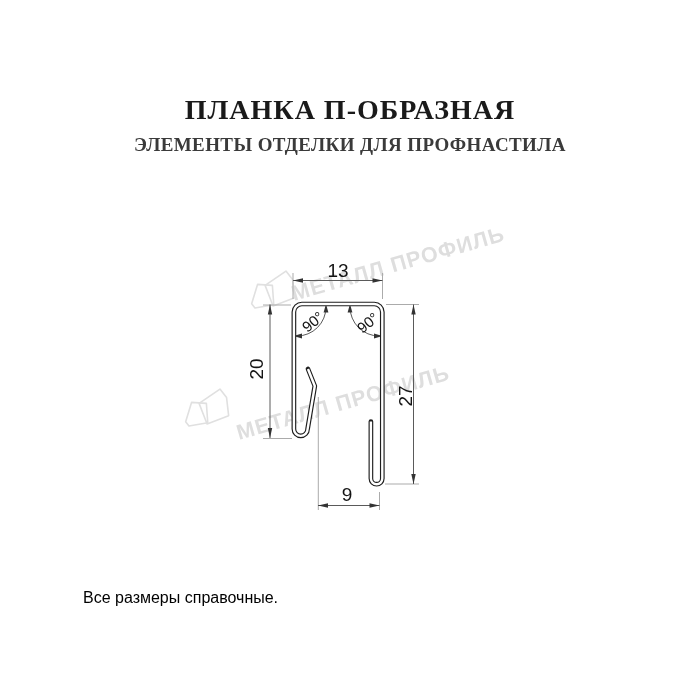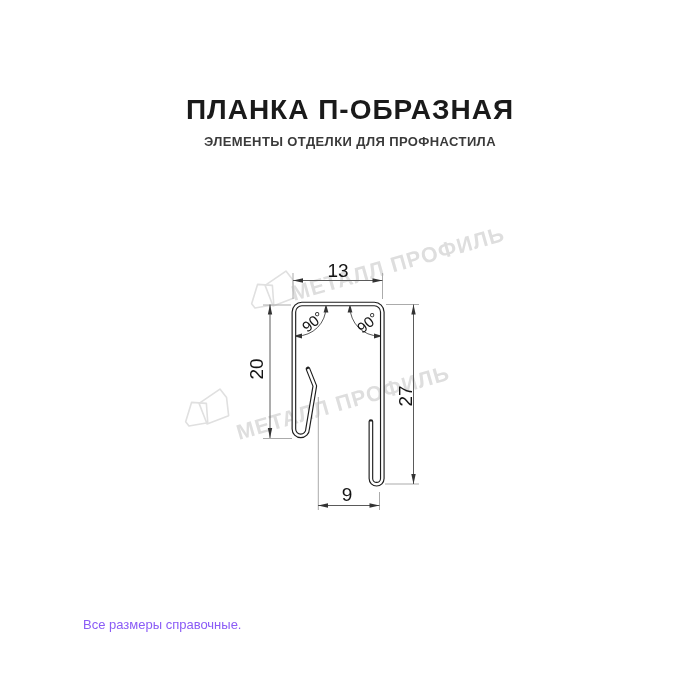--- a/index.html
+++ b/index.html
@@ -1,25 +1,25 @@
 <!DOCTYPE html>
 <html><head>
 <meta charset="utf-8">
 <style>
   html,body{margin:0;padding:0;background:#fff;}
   .page{
     position:relative;width:700px;height:700px;background:#ffffff;overflow:hidden;
     font-family:"Liberation Sans",sans-serif;
   }
-  .header{position:absolute;top:96px;left:0;width:700px;text-align:center;}
+  .header{position:absolute;top:96px;left:0;width:700px;text-align:center;font-family:Liberation Serif, serif;}
   .header h1{margin:0;font-size:28px;line-height:28px;font-weight:bold;color:#1a1a1a;letter-spacing:1px;}
   .header h1 span{display:block;}
-  .subtitle{margin-top:10px;font-size:13px;font-weight:bold;color:#3a3a3a;letter-spacing:0.4px;}
+  .subtitle{margin-top:10px;font-size:19px;font-weight:bold;color:#3a3a3a;letter-spacing:0.4px;}
   svg.drawing{position:absolute;top:0;left:0;}
-  .footer{position:absolute;left:83px;top:590px;font-size:13px;line-height:15px;color:#8b5cf6;margin-top:27px;}
+  .footer{position:absolute;left:83px;top:590px;font-size:16px;line-height:15px;color:#000000;}
   
   .ext{stroke:#ababab;stroke-width:1;fill:none;}
   .dim{stroke:#5a5a5a;stroke-width:1;fill:none;}
   .arr{fill:#333;stroke:none;}
   .dimlabel{font-family:"Liberation Sans",sans-serif;font-size:19px;fill:#141414;}
   .anglelabel{font-family:"Liberation Sans",sans-serif;font-size:15px;fill:#141414;}
   .wm{font-family:"Liberation Sans",sans-serif;font-weight:bold;font-size:21.5px;letter-spacing:1px;fill:#dedede;}
   .logo{fill:none;stroke:#e0e0e0;stroke-width:1.6;stroke-linejoin:round;}
   .sheet-outer{fill:none;stroke:#1e1e1e;stroke-width:4.7;stroke-linejoin:round;stroke-linecap:round;}
   .sheet-inner{fill:none;stroke:#ffffff;stroke-width:2.4;stroke-linejoin:round;stroke-linecap:butt;}

